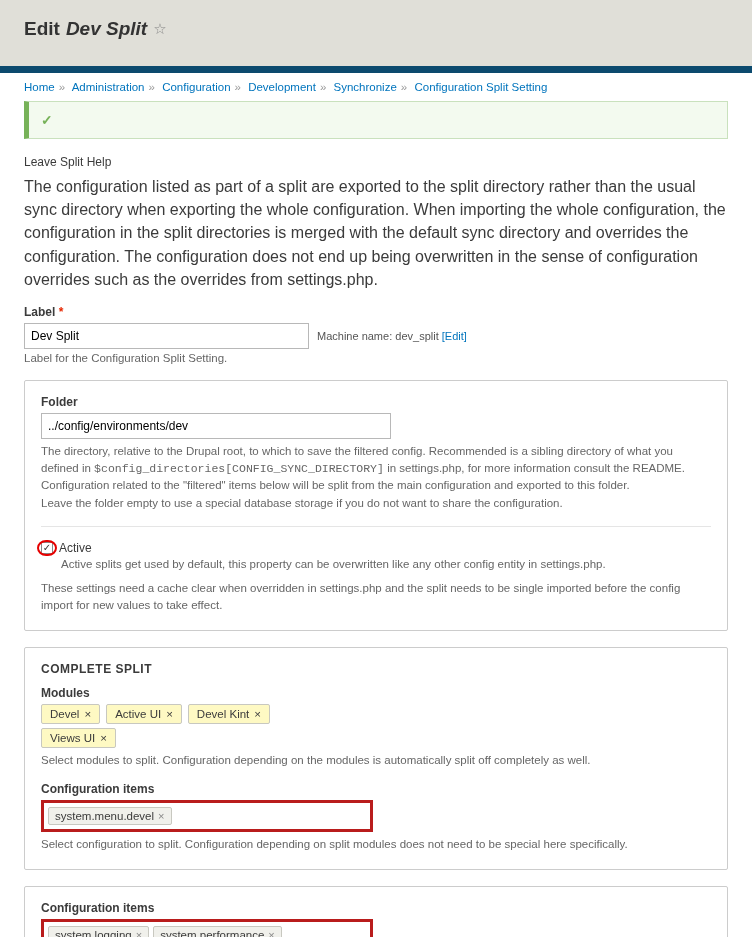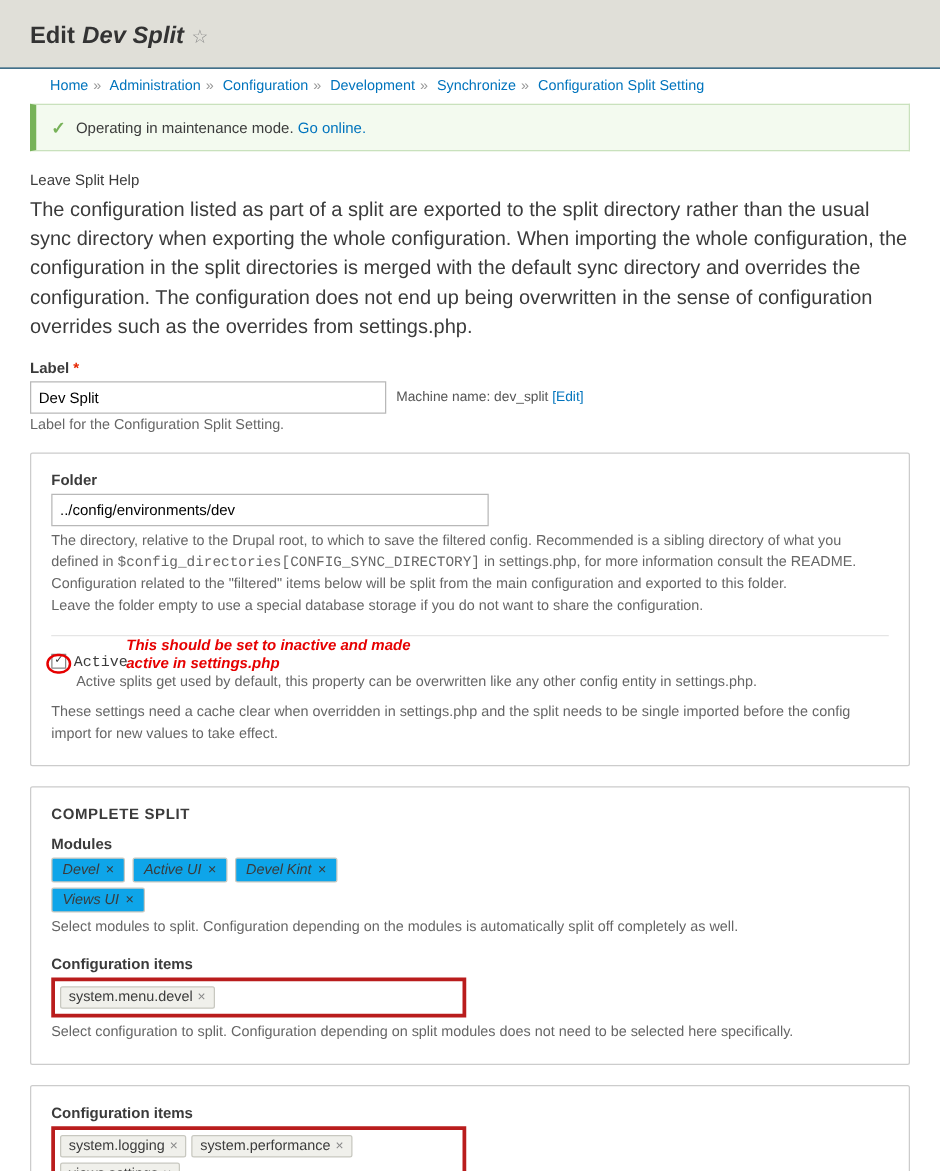--- a/index.html
+++ b/index.html
@@ -5,36 +5,36 @@
   * { box-sizing: border-box; }
   body {
     margin: 0;
     font-family: "Lucida Grande", "Segoe UI", Arial, sans-serif;
     font-size: 12px;
     color: #3b3b3b;
     background: #fff;
   }
   .header-region {
     background: #e0dfd8;
-    padding: 18px 24px 14px 24px;
-    border-bottom: 1px solid #0c4a6e;
+    padding: 18px 24px 26px 24px;
+    border-bottom: 7px solid #0c4a6e;
   }
   .page-title {
     font-size: 19px;
     font-weight: normal;
     color: #333;
     display: flex;
     align-items: center;
     gap: 6px;
   }
   .page-title .edit { font-weight: bold; }
   .page-title .name { font-style: italic; font-weight: bold; }
   .star { color: #8a8a8a; font-size: 15px; }
   .breadcrumb {
-    padding: 8px 40px;
+    padding: 8px 24px;
     font-size: 11.5px;
   }
   .breadcrumb a { color: #0074bd; text-decoration: none; }
   .breadcrumb .sep { color: #999; margin: 0 4px; }
   .content { padding: 0 24px 20px 24px; }
   .message {
     border: 1px solid #c9e1bd;
     border-left: 5px solid #77b259;
     background: #f3faef;
     padding: 10px 12px;
@@ -80,25 +80,24 @@
     border: 1px solid #b8b8b8;
     padding: 4px 6px;
     width: 350px;
     height: 26px;
     font-size: 12px;
   }
   .desc-block { font-size: 11.5px; color: #666; line-height: 1.5; margin-top:4px; }
   .code { font-family: "Courier New", monospace; }
   .checkbox-row {
     display: flex;
-    align-items: flex-start;
+    align-items: center;
     gap: 6px;
     margin-top: 16px;
     position: relative;
-    font-family: Liberation Mono, monospace;
   }
   .fake-checkbox {
     width: 12px; height: 12px;
     border: 1px solid #888;
     display: inline-flex;
     align-items: center;
     justify-content: center;
     font-size: 10px;
     line-height: 10px;
     background: #fff;
@@ -135,29 +134,28 @@
     border-radius: 2px;
     padding: 2px 6px;
     font-size: 11.5px;
     display: inline-flex;
     align-items: center;
     gap: 4px;
   }
   .chip .x { color: #888; cursor: pointer; font-size: 11px; }
   .chips-row { display:flex; gap:6px; flex-wrap:wrap; }
   .chip-block {
-    background: #0ea5e9;
+    background: #fef9c3;
     border: 1px solid #c8c8c0;
     border-radius: 2px;
     padding: 3px 8px;
     font-size: 11.5px;
     display: inline-flex;
     align-items: flex-start;
     gap: 5px;
-    font-style: italic;
   }
   .indent-desc { font-size:11.5px; color:#666; margin: 3px 0 0 20px; }
   .hr-sep { border:none; border-top:1px solid #e5e5e5; margin: 14px -16px; }
 </style>
 </head>
 <body>
 
 <div class="header-region">
   <div class="page-title">
     <span class="edit">Edit</span>
@@ -172,24 +170,20 @@
   <a href="#">Configuration</a><span class="sep">»</span>
   <a href="#">Development</a><span class="sep">»</span>
   <a href="#">Synchronize</a><span class="sep">»</span>
   <a href="#">Configuration Split Setting</a>
 </div>
 
 <div class="content">
 
   <div class="message">
     <span class="check">✓</span>
-    <span>
-      <span>Operating in maintenance mode.</span>
-      <a href="#">Go online.</a>
-    </span>
   </div>
 
   <div class="help-title">Leave Split Help</div>
   <div class="help-text">The configuration listed as part of a split are exported to the split directory rather than the usual sync directory when exporting the whole configuration. When importing the whole configuration, the configuration in the split directories is merged with the default sync directory and overrides the configuration. The configuration does not end up being overwritten in the sense of configuration overrides such as the overrides from settings.php.</div>
 
   <label class="field-label">
     <span>Label</span> <span class="req">*</span>
   </label>
   <div class="label-row">
     <input class="text-input" value="Dev Split" style="">
@@ -206,21 +200,20 @@
     <input class="folder-input" value="../config/environments/dev" style="">
     <div class="desc-block">
       <span>The directory, relative to the Drupal root, to which to save the filtered config. Recommended is a sibling directory of what you defined in </span><span class="code">$config_directories[CONFIG_SYNC_DIRECTORY]</span><span> in settings.php, for more information consult the README.</span><br>
       <span>Configuration related to the "filtered" items below will be split from the main configuration and exported to this folder.</span><br>
       <span>Leave the folder empty to use a special database storage if you do not want to share the configuration.</span>
     </div>
 
     <hr class="hr-sep" style="margin-left:0;margin-right:0;">
 
     <div style="position:relative;">
-      <span class="annotation" style="left:60px; top:-14px; width:250px;">This should be set to inactive and made active in settings.php</span>
       <div class="checkbox-row" style="margin-top:4px;">
         <span class="red-circle"></span>
         <span class="fake-checkbox checked"></span>
         <span>Active</span>
       </div>
       <div class="indent-desc">Active splits get used by default, this property can be overwritten like any other config entity in settings.php.</div>
     </div>
     <div class="desc-block" style="margin-top:10px;">These settings need a cache clear when overridden in settings.php and the split needs to be single imported before the config import for new values to take effect.</div>
   </div>
 
@@ -250,21 +243,21 @@
     </div>
     <div class="desc-block">Select modules to split. Configuration depending on the modules is automatically split off completely as well.</div>
 
     <label class="sub-label" style="margin-top:12px;">Configuration items</label>
     <div class="chips">
       <span class="chip">
           <span>system.menu.devel</span>
           <span class="x">×</span>
         </span>
     </div>
-    <div class="desc-block">Select configuration to split. Configuration depending on split modules does not need to be selected here specifically.</div>
+    <div class="desc-block">Select configuration to split. Configuration depending on split modules does not need to be special here specifically.</div>
   </div>
 
   <div class="fieldset">
 
     <label class="sub-label">Configuration items</label>
     <div class="chips">
       <span class="chip">
           <span>system.logging</span>
           <span class="x">×</span>
         </span>

